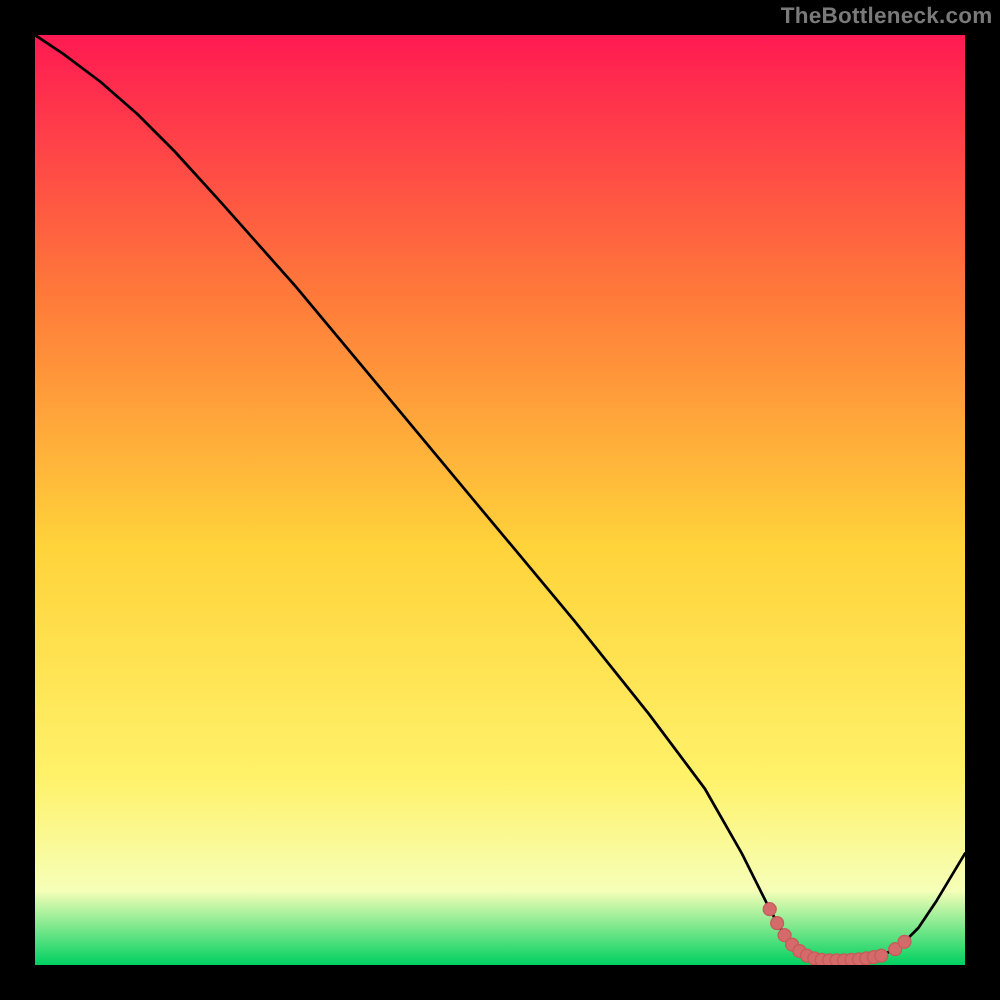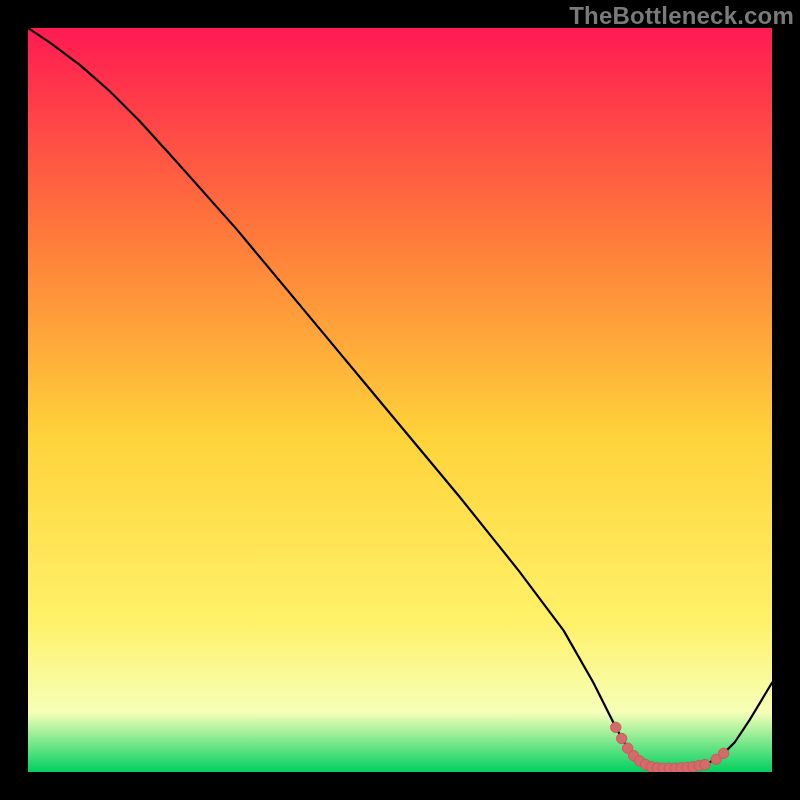--- a/index.html
+++ b/index.html
@@ -8,21 +8,21 @@
     position: relative;
     width: 800px;
     height: 800px;
     background: #000;
   }
   .watermark {
     position: absolute;
     top: 2px;
     right: 6px;
     font-family: Arial, Helvetica, sans-serif;
-    font-size: 24px;
+    font-size: 18px;
     font-weight: 600;
     color: #7a7a7a;
     letter-spacing: 0.2px;
   }
   .plot {
     position: absolute;
     left: 28px;
     top: 28px;
     width: 744px;
     height: 744px;

